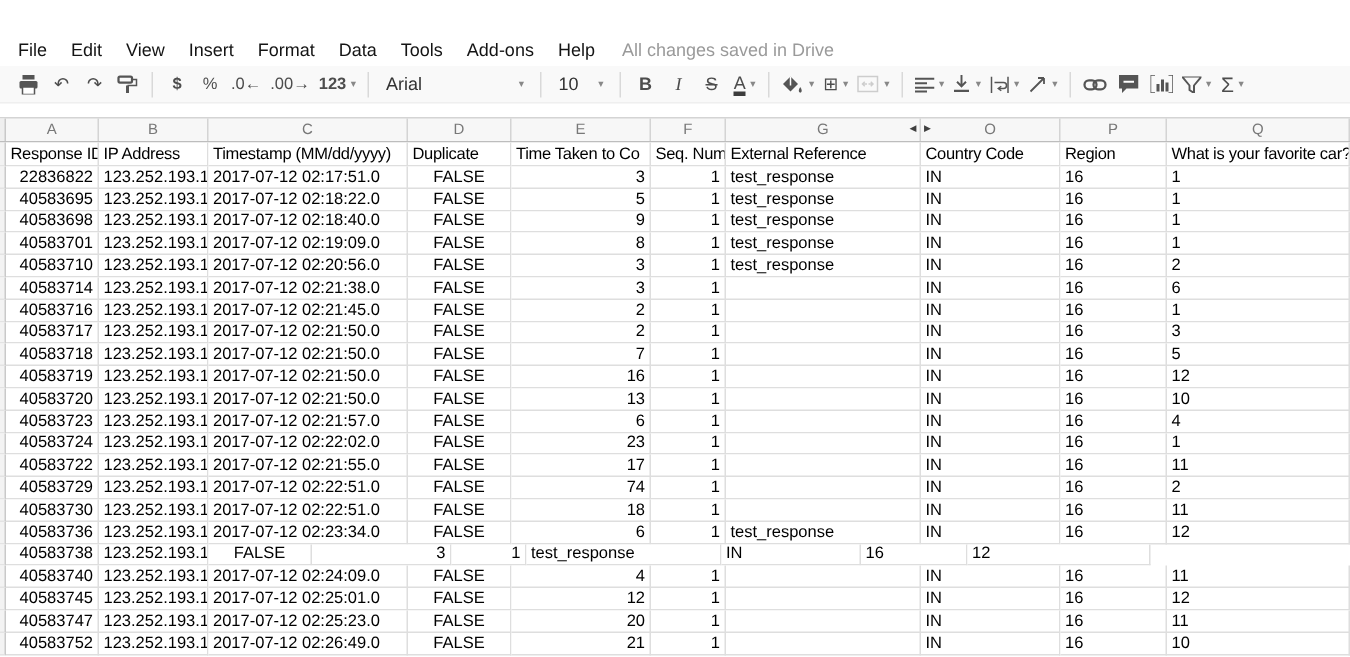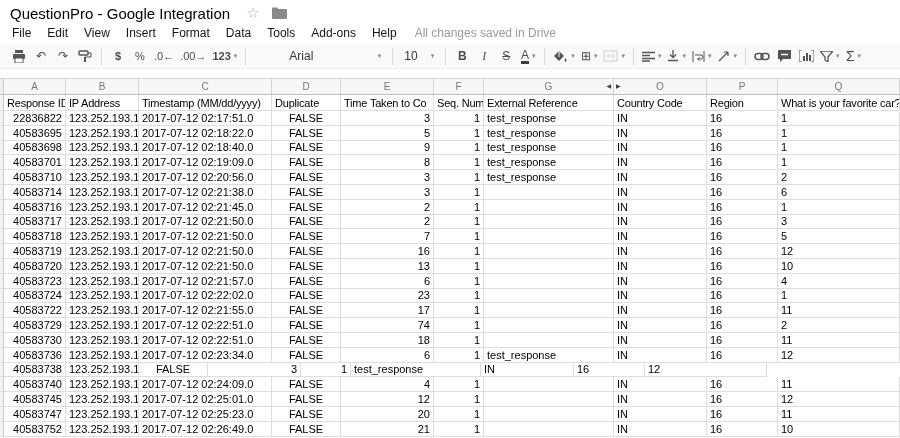--- a/index.html
+++ b/index.html
@@ -33,21 +33,21 @@
   .g-bold { font-weight:bold; }
   .g-italic { font-style:italic; font-family:"Liberation Serif", serif; }
   .g-strike { text-decoration:line-through; }
   .g-underbar { border-bottom:3px solid #3c3c3c; line-height:1; padding-bottom:0px; }
   .g-small { font-size:11px; }
   .g-sigma { font-size:14px; }
   .tb-caret { font-size:7px; color:#888; margin-left:3px; }
   .tb-divider { width:1px; height:17px; background:#d9d9d9; margin:0 5px; flex:none; }
   .tb-select { display:flex; align-items:center; justify-content:space-between;
     padding:0 6px; height:21px; cursor:pointer; border-radius:2px; font-size:12px; color:#333; }
-  .sel-font { width:104px;margin-left:32px; }
+  .sel-font { width:104px; }
   .sel-size { width:42px; }
   .tb-btn svg { display:block; }
 
   
   .sheet { position:absolute; top:78px; left:0; width:900px; }
   .letters-row { display:flex; height:17px; background:#f7f7f7;
     border-top:1px solid #d4d4d4; border-bottom:1px solid #bdbdbd;
     font-size:10px; color:#787878; }
   .corner-stub { width:4px; flex:none; background:#efefef;
     border-right:1px solid #c9c9c9; }
@@ -67,29 +67,20 @@
     display:flex; align-items:center; cursor:cell; background:#fff; }
   .cell.a-right { justify-content:flex-end; }
   .cell.a-center { justify-content:center; }
   .grid-row.hdr .cell { font-size:11px; letter-spacing:-0.2px; }
 </style>
 </head>
 <body>
 
 <div id="app">
 
-  <div class="titlebar">
-    <span class="doc-title">QuestionPro - Google Integration</span>
-    <span class="star-ico">☆</span>
-    <span class="folder-ico">
-      <svg width="15" height="12" viewBox="0 0 15 12">
-          <path d="M0 1.5 Q0 .5 1 .5 L5.2.5 6.5 2 14 2 Q15 2 15 3 L15 11 Q15 12 14 12 L1 12 Q0 12 0 11 Z" fill="#8a8a8a"></path>
-        </svg>
-    </span>
-  </div>
 
   <div class="menubar">
 
     <span class="menu-item">File</span>
       <span class="menu-item">Edit</span>
       <span class="menu-item">View</span>
       <span class="menu-item">Insert</span>
       <span class="menu-item">Format</span>
       <span class="menu-item">Data</span>
       <span class="menu-item">Tools</span>

